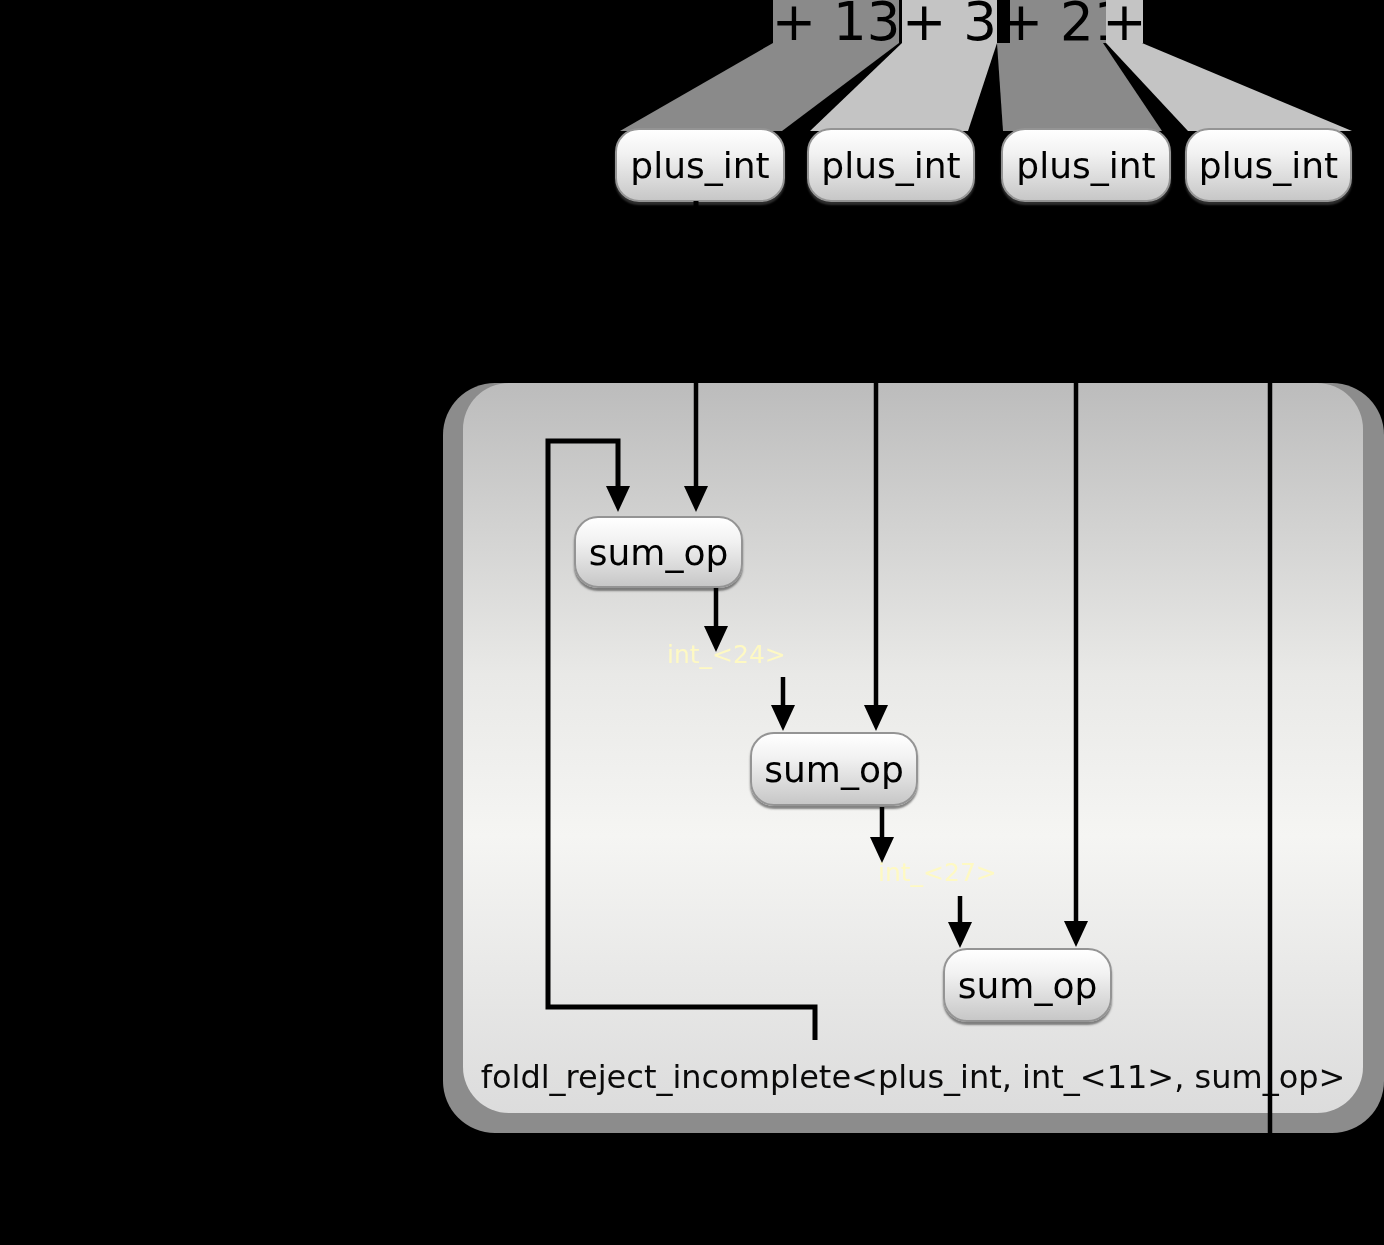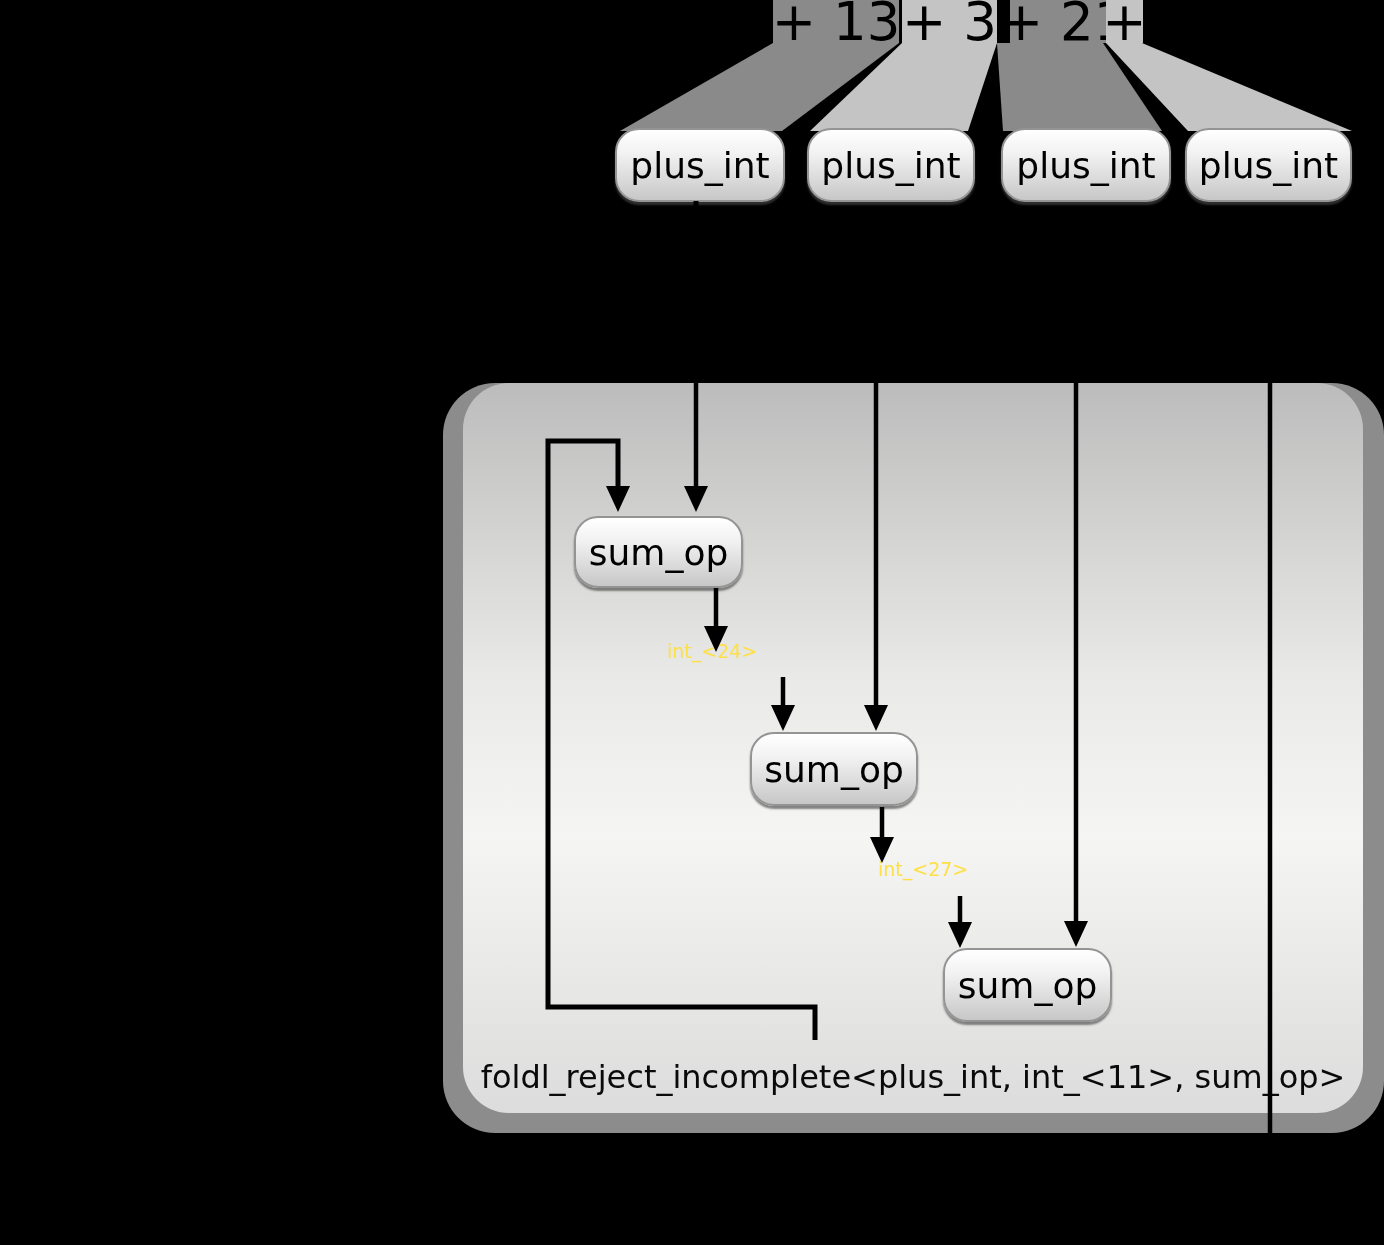--- a/index.html
+++ b/index.html
@@ -20,21 +20,21 @@
         font-size:36px;color:#000;box-shadow:0 3px 2px rgba(70,70,70,0.65);}
 
   
   .fold-outer{position:absolute;left:443px;top:383px;width:941px;height:750px;
               background:#8c8c8c;border-radius:52px;}
   .fold-inner{position:absolute;left:20px;top:0;width:900px;height:730px;border-radius:46px;
               background:linear-gradient(180deg,#bcbcbc 0%,#e9e9e7 40%,#f5f5f3 62%,#dcdcdc 100%);}
   .fold-caption{position:absolute;left:463px;top:1058px;width:900px;text-align:center;
                 font-size:32px;color:#0a0a0a;white-space:nowrap;}
 
-  .int-label{position:absolute;font-size:19px;color:#fde047;white-space:nowrap;}
+  .int-label{position:absolute;font-size:25px;color:#fef9c3;white-space:nowrap;}
 </style>
 </head>
 <body>
 
 <div class="stage">
 
   <svg class="layer" width="1384" height="1245">
     <polygon points="773,43 899,43 782,131 620,131" fill="#8a8a8a"></polygon>
     <polygon points="902,43 997,43 968,131 810,131" fill="#c4c4c4"></polygon>
     <polygon points="997,43 1103,43 1162,131 1003,131" fill="#8a8a8a"></polygon>

